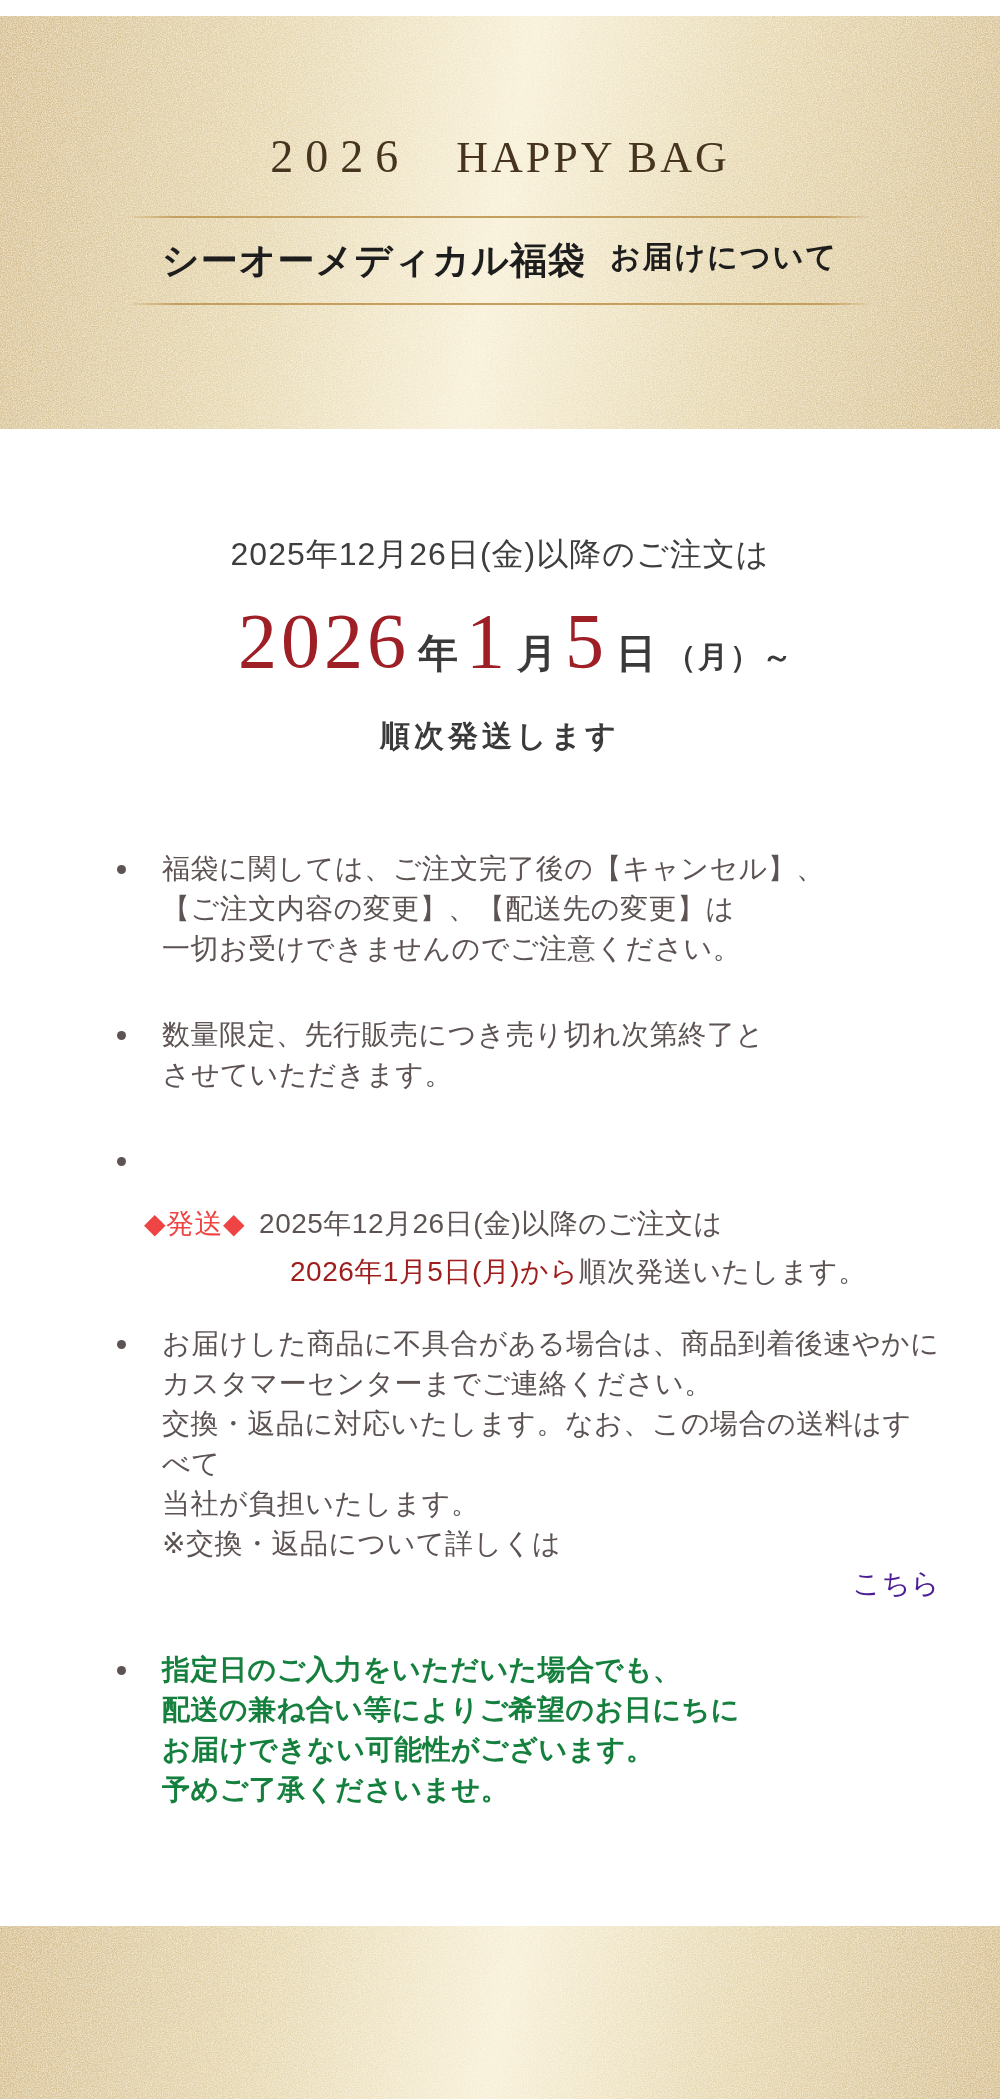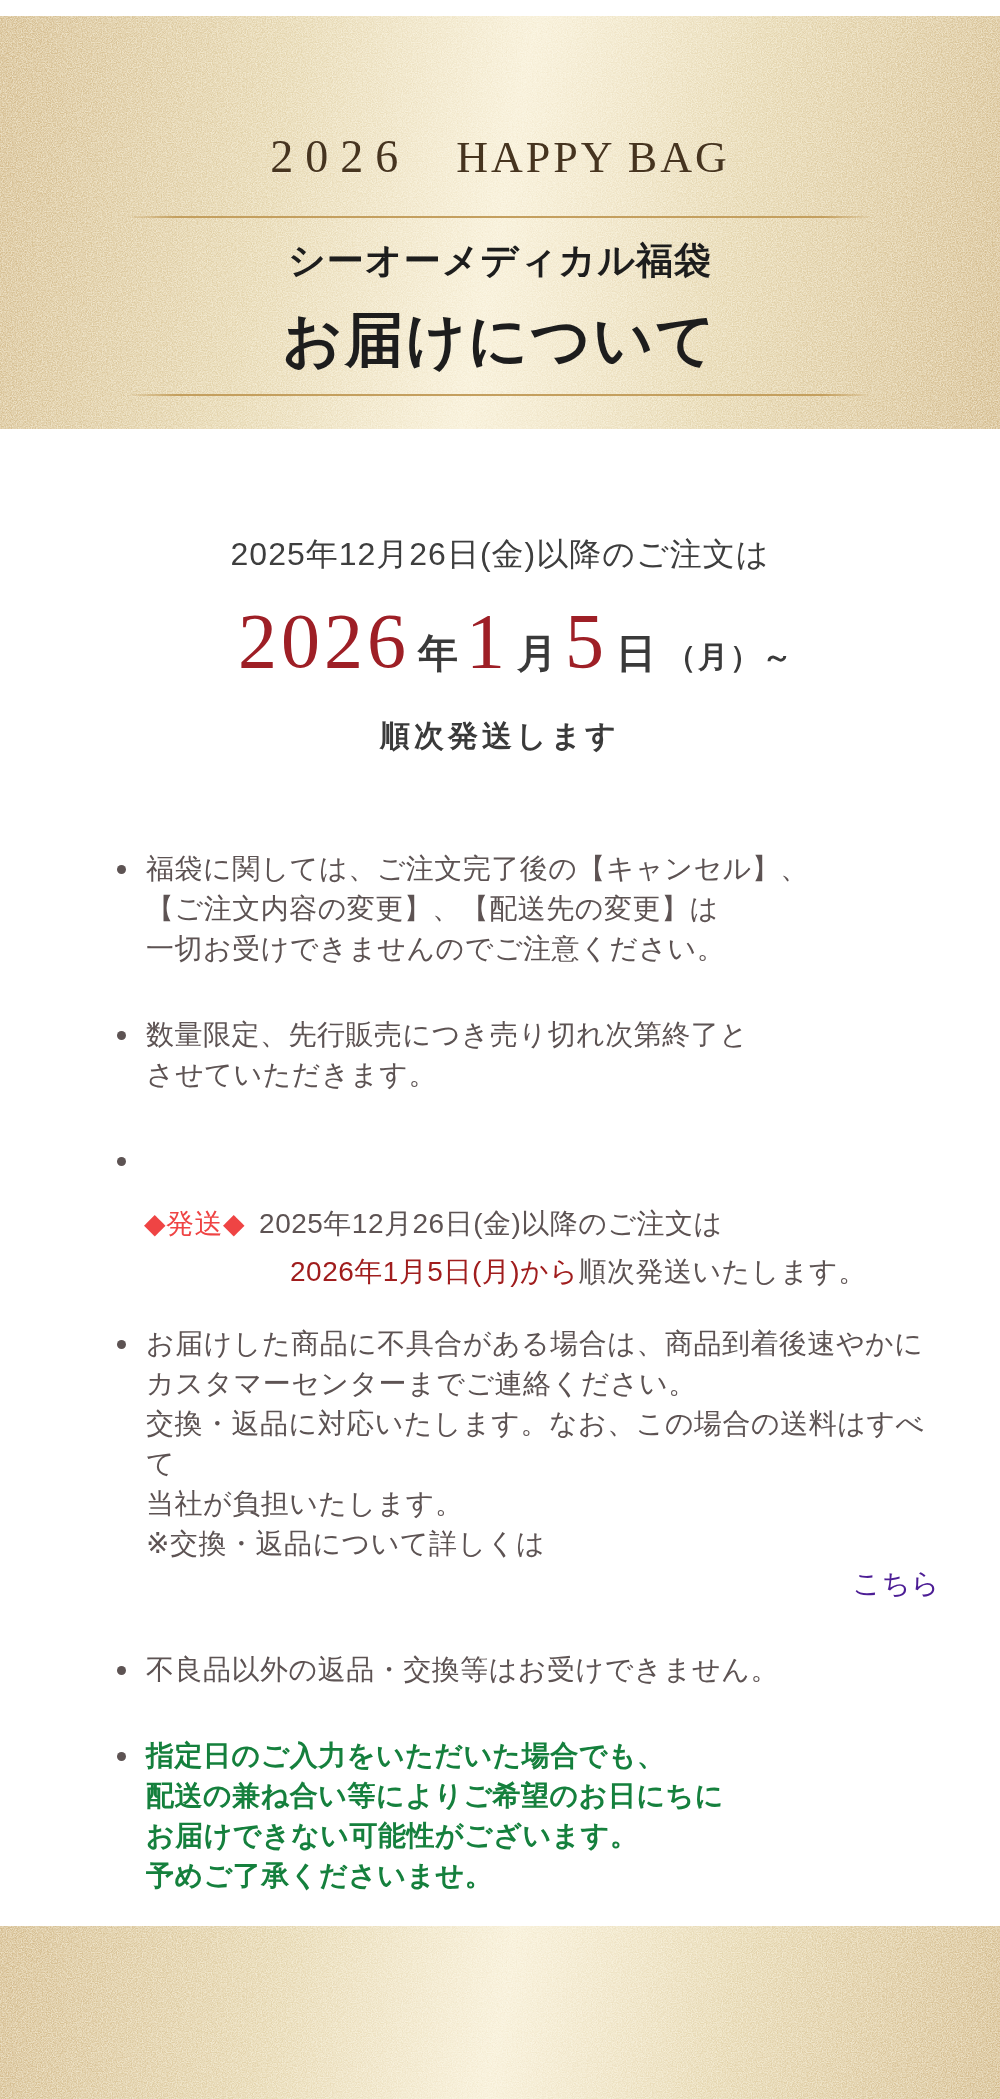--- a/index.html
+++ b/index.html
@@ -59,31 +59,30 @@
     height: 2px;
     margin: 36px auto 0 auto;
     background: linear-gradient(90deg,
       rgba(196,159,94,0.15), #c49f5e 6%, #c49f5e 94%, rgba(196,159,94,0.15));
   }
   .rule-2 { margin-top: 20px; }
 
   .subtitle-row {
     display: flex;
     justify-content: center;
-    align-items: center;
+    align-items: flex-start;
     gap: 24px;
     margin-top: 22px;
     font-family: "Liberation Serif", "DejaVu Serif", serif;
     font-weight: 700;
     color: #1d1d1d;
     line-height: 1.15;
-    flex-direction: column;
   }
   .subtitle-brand { font-size: 37px; letter-spacing: 1px; }
-  .subtitle-main  { font-size: 59px; letter-spacing: 2px; }
+  .subtitle-main  { font-size: 30px; letter-spacing: 2px; }
 
   
   .intro {
     margin-top: 104px;
     text-align: center;
     font-size: 32px;
     letter-spacing: 1px;
     color: #3e3e3e;
   }
   .bigdate {
@@ -126,21 +125,21 @@
   .notes {
     list-style: none;
     margin: 92px 60px 0 117px;
     font-size: 28px;
     line-height: 40px;
     letter-spacing: 0.5px;
     color: #5d5353;
   }
   .notes li.bullet {
     display: flex;
-    gap: 20px;
+    gap: 36px;
     margin-bottom: 46px;
   }
   .dot {
     flex: none;
     width: 9px;
     height: 9px;
     margin-top: 16px;
     border-radius: 50%;
     background: #5d5353;
   }
@@ -248,26 +247,20 @@
           <span>カスタマーセンターまでご連絡ください。</span>
           <span>交換・返品に対応いたします。なお、この場合の送料はすべて</span>
           <span>当社が負担いたします。</span>
           <span>
               <span>※交換・返品について詳しくは</span>
               <span class="link">こちら</span>
             </span>
         </span>
       </li>
 
-      <li class="bullet">
-        <span class="dot"></span>
-        <span class="note-lines">
-          <span>不良品以外の返品・交換等はお受けできません。</span>
-        </span>
-      </li>
 
       <li class="bullet">
         <span class="dot"></span>
         <span class="note-lines red-note">
           <span>指定日のご入力をいただいた場合でも、</span>
           <span>配送の兼ね合い等によりご希望のお日にちに</span>
           <span>お届けできない可能性がございます。</span>
           <span>予めご了承くださいませ。</span>
         </span>
       </li>

